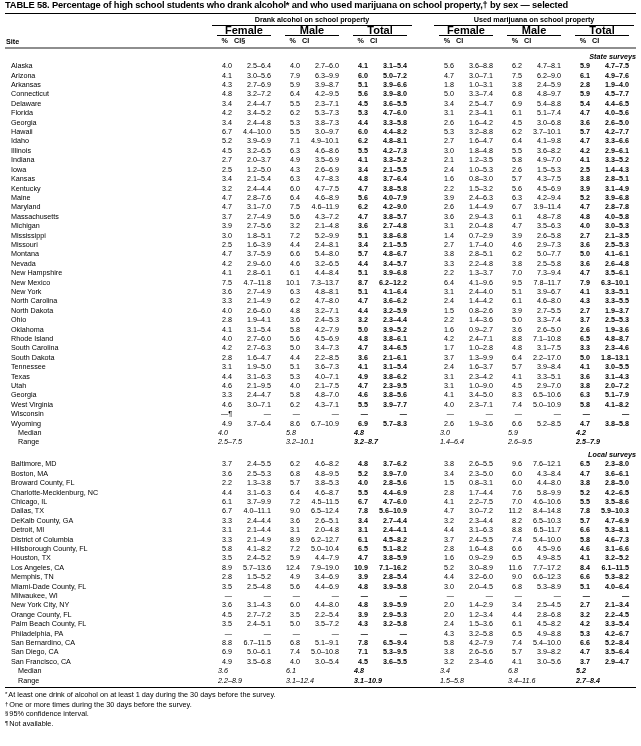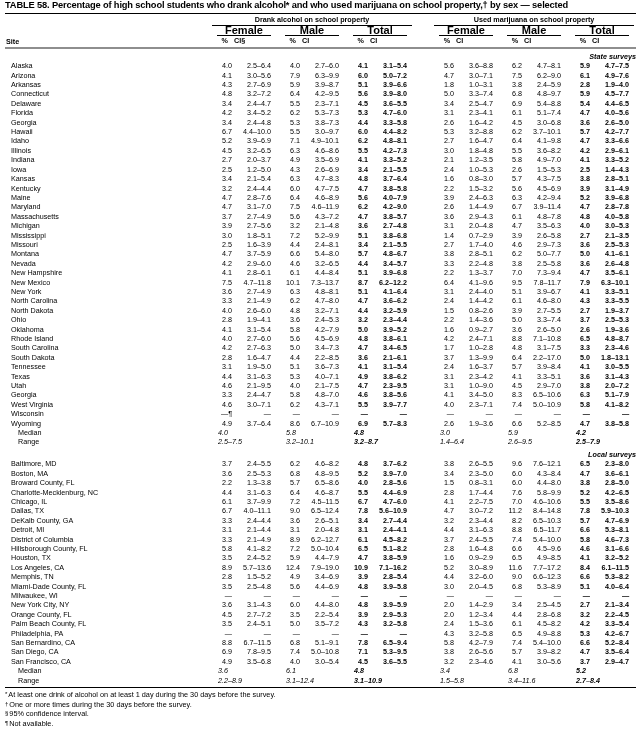--- a/index.html
+++ b/index.html
@@ -785,21 +785,21 @@
           <td class="pct">6.0</td>
           <td class="ci">4.3–8.4</td>
           <td class="pct b">4.7</td>
           <td class="ci b">3.6–6.1</td>
         </tr>
         <tr>
           <td class="site">Broward County, FL</td>
           <td class="pct">2.2</td>
           <td class="ci">1.3–3.8</td>
           <td class="pct">5.7</td>
-          <td class="ci">6.5–8.6</td>
+          <td class="ci">3.8–5.3</td>
           <td class="pct b">4.0</td>
           <td class="ci b">2.8–5.6</td>
           <td class="gap"></td>
           <td class="pct">1.5</td>
           <td class="ci">0.8–3.1</td>
           <td class="pct">6.0</td>
           <td class="ci">4.4–8.0</td>
           <td class="pct b">3.8</td>
           <td class="ci b">2.8–5.0</td>
         </tr>
@@ -1071,21 +1071,21 @@
           <td class="pct">5.8</td>
           <td class="ci">4.2–7.9</td>
           <td class="pct">7.4</td>
           <td class="ci">5.4–10.0</td>
           <td class="pct b">6.6</td>
           <td class="ci b">5.2–8.4</td>
         </tr>
         <tr>
           <td class="site">San Diego, CA</td>
           <td class="pct">6.9</td>
-          <td class="ci">7.8–9.5</td>
+          <td class="ci">5.0–6.1</td>
           <td class="pct">7.4</td>
           <td class="ci">5.0–10.8</td>
           <td class="pct b">7.1</td>
           <td class="ci b">5.3–9.5</td>
           <td class="gap"></td>
           <td class="pct">3.8</td>
           <td class="ci">2.6–5.6</td>
           <td class="pct">5.7</td>
           <td class="ci">3.9–8.2</td>
           <td class="pct b">4.7</td>

